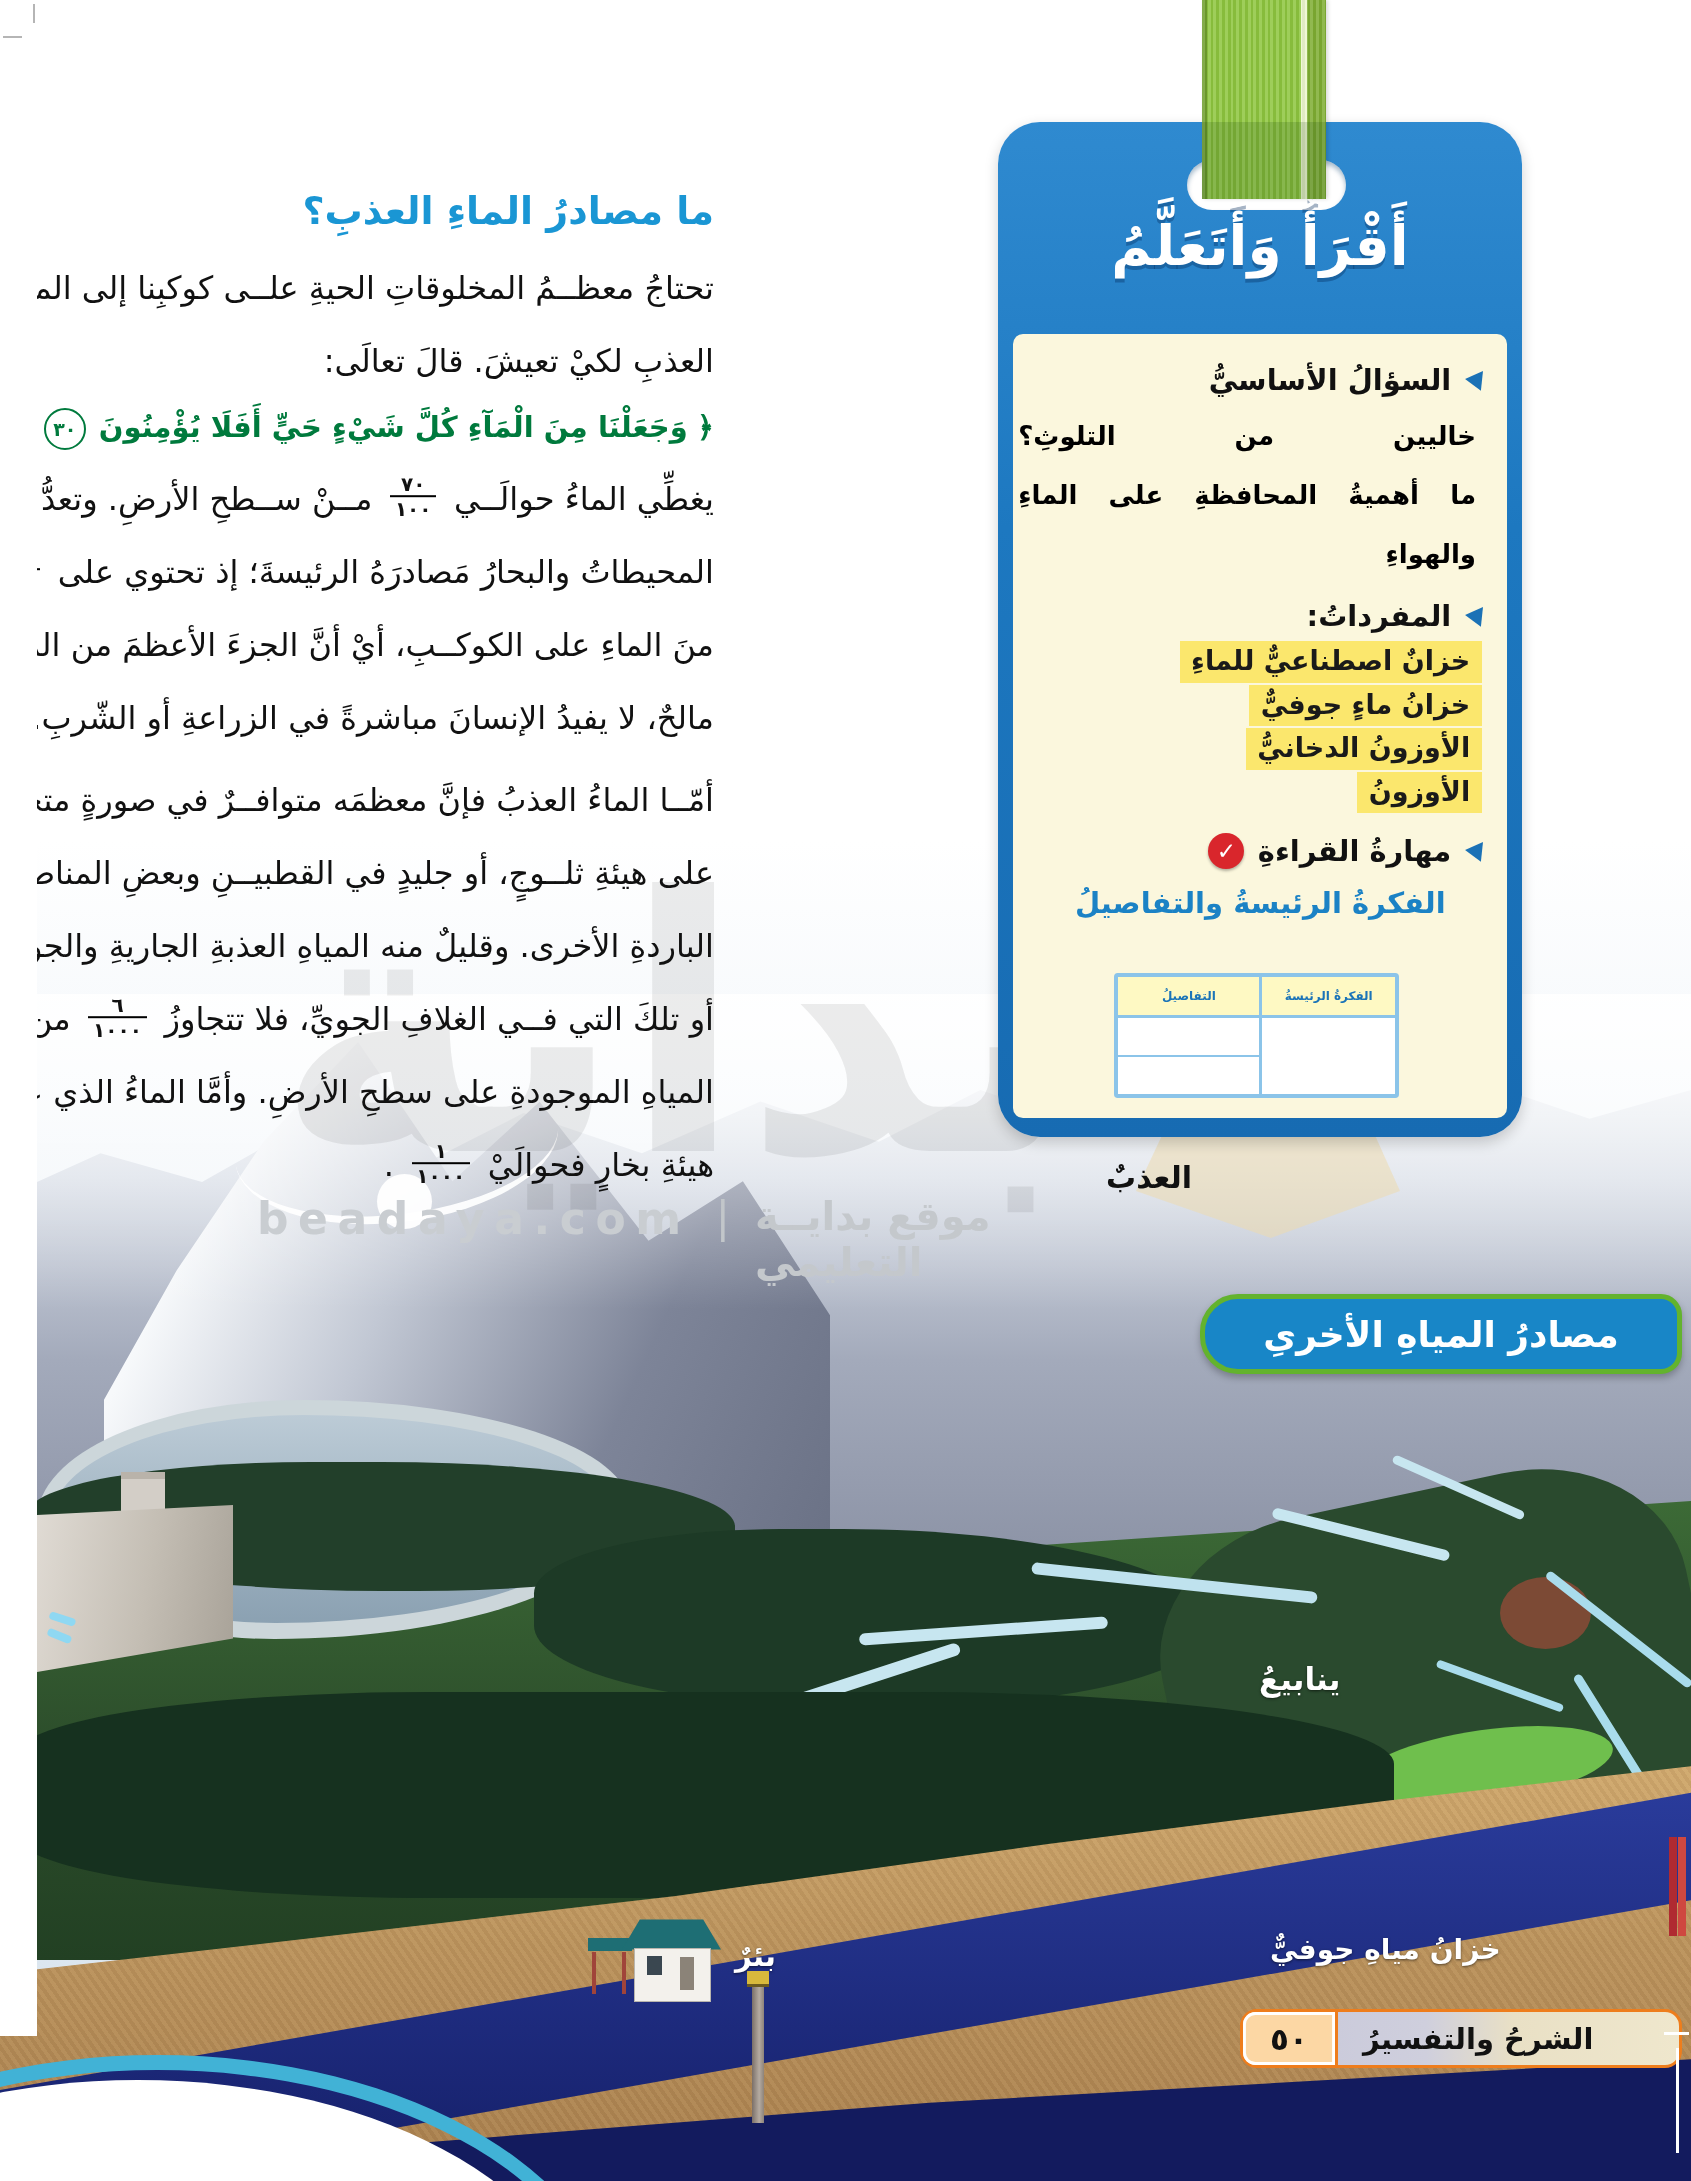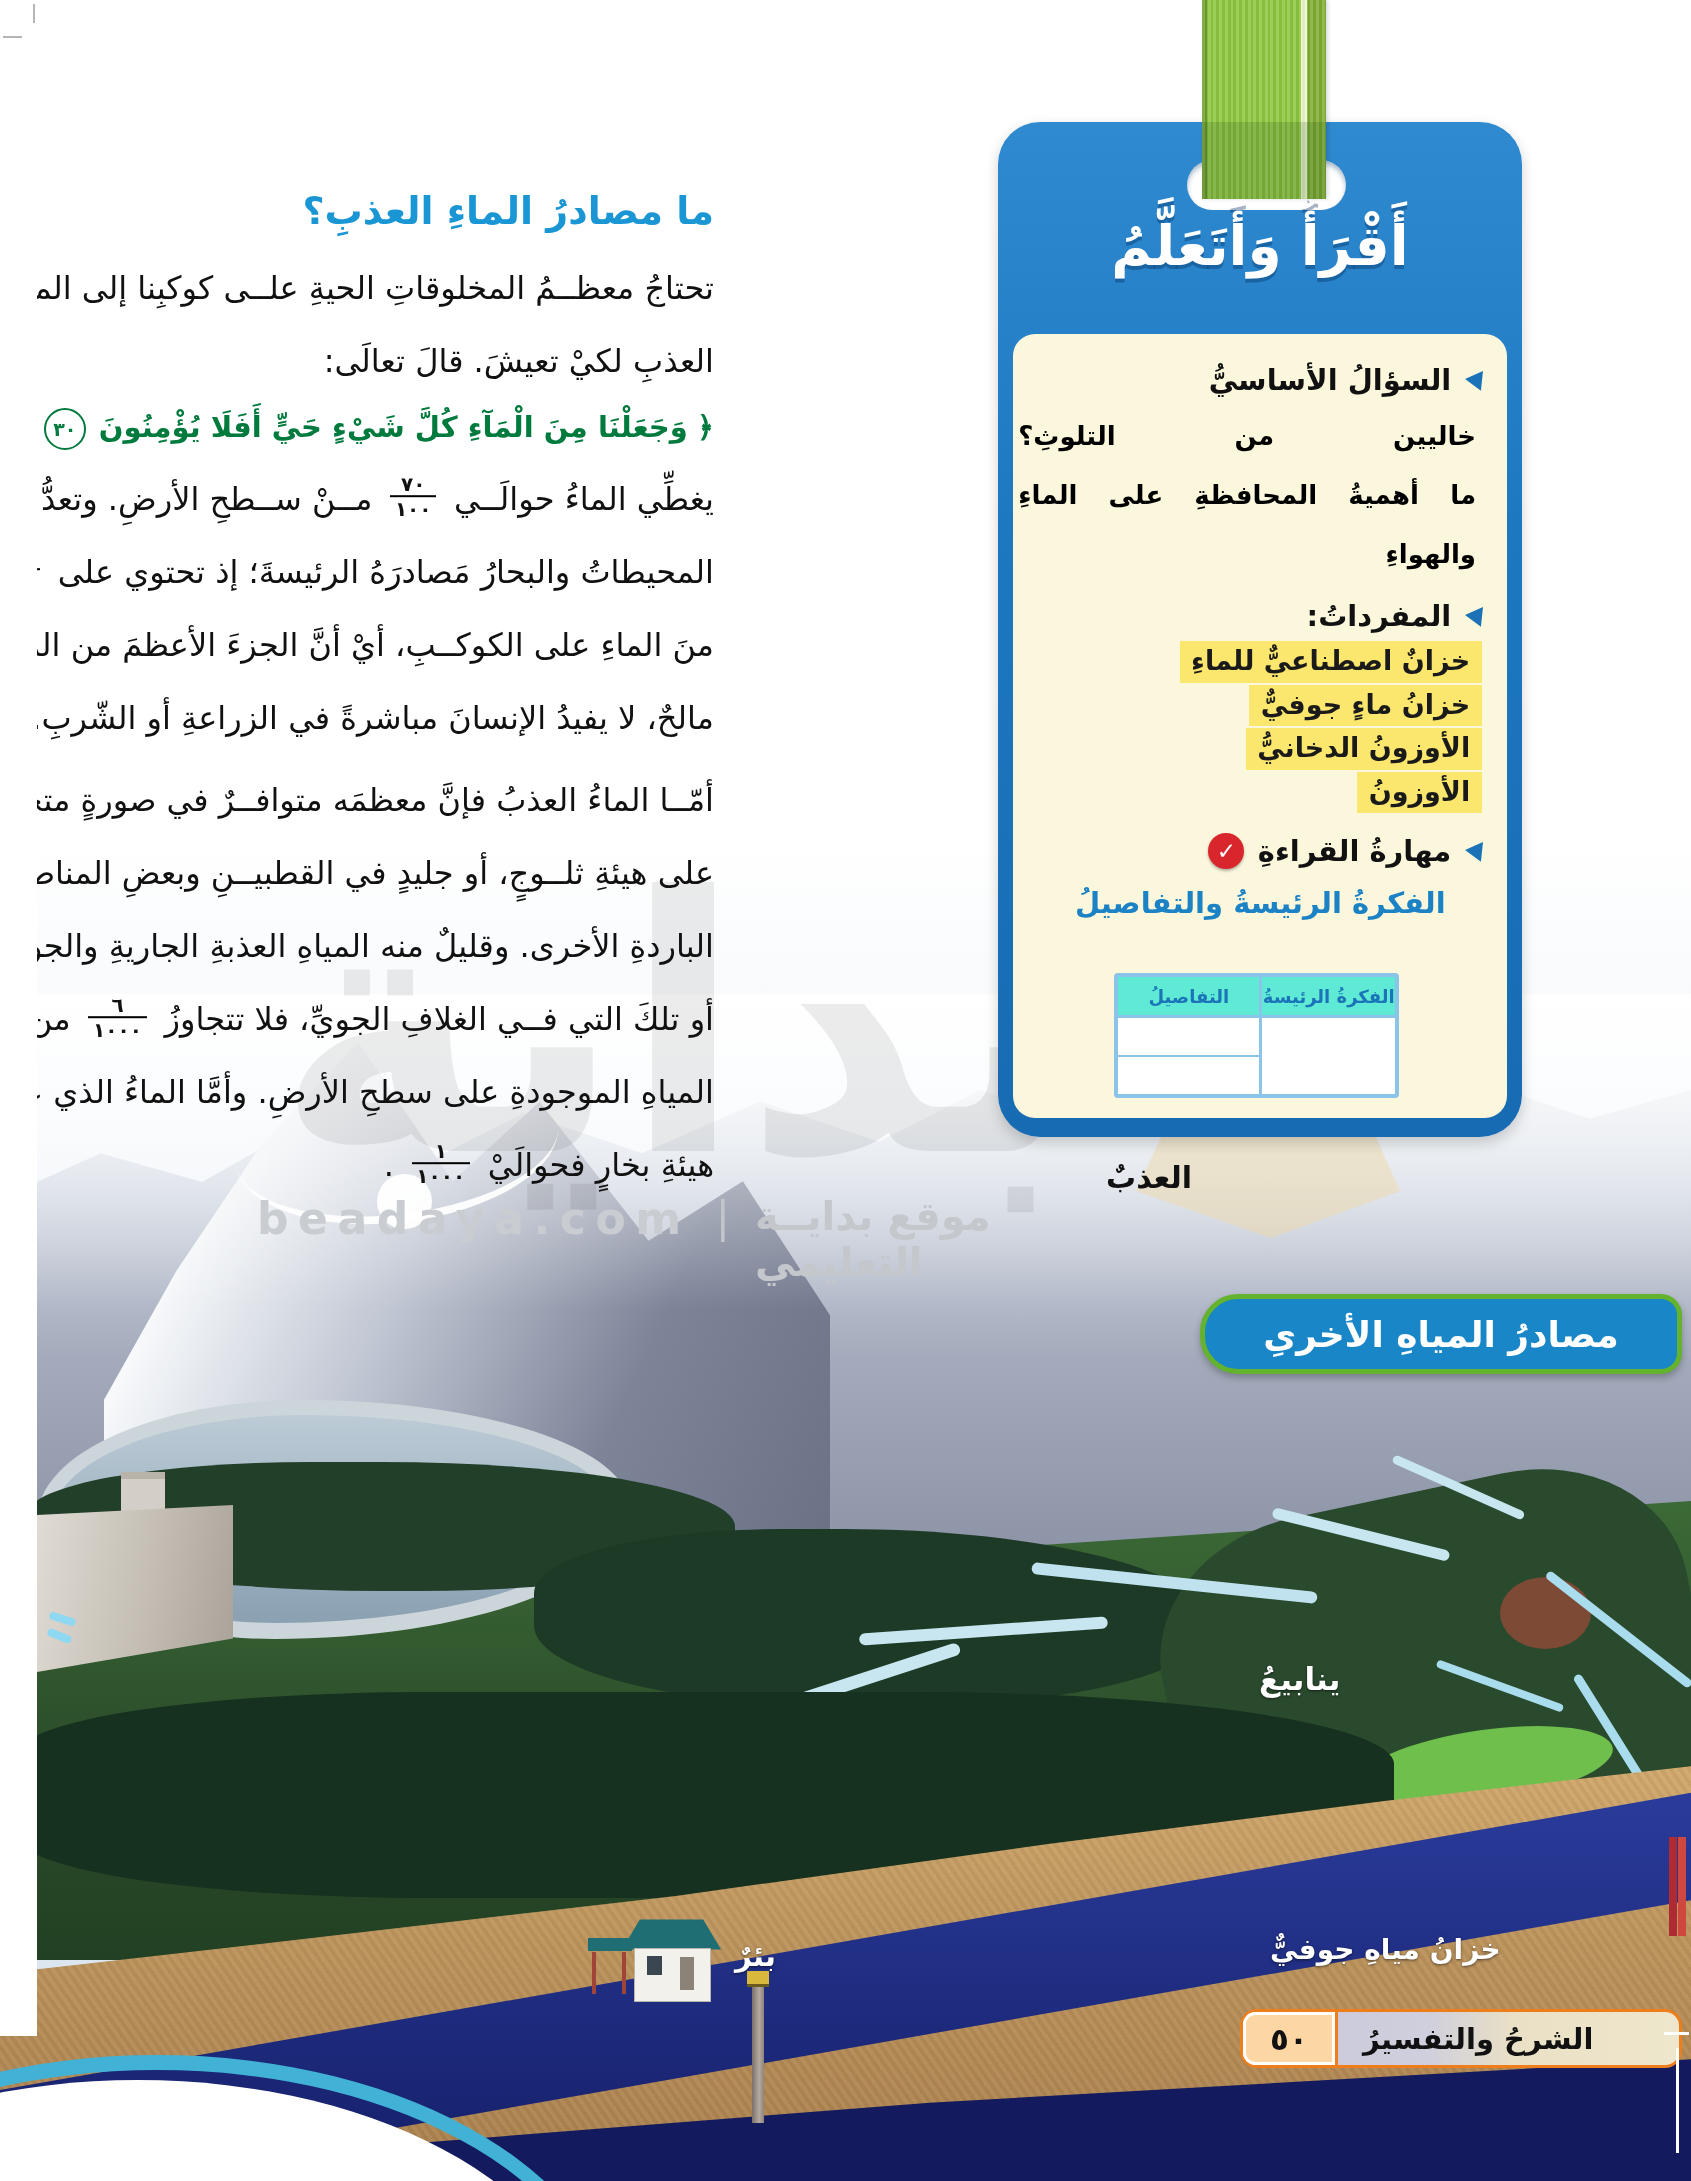--- a/index.html
+++ b/index.html
@@ -102,40 +102,40 @@
   .p2{margin-top:5.7px;} .p3{margin-top:9.6px;}
 
   
   .card{position:absolute;left:999px;top:122px;width:524px;height:1015px;z-index:4;
     background:linear-gradient(180deg,#2f8ad0 0%,#1d78c0 40%,#176bb2 100%);
     border-radius:42px;box-shadow:0 5.7px 13.4px rgba(0,0,0,.18);}
   .slot{position:absolute;left:189px;top:38px;width:159px;height:50px;background:#fff;border-radius:25px;
     box-shadow:inset 0 3.8px 5.7px rgba(0,60,110,.35);}
   .card-title{position:absolute;left:0;top:92px;width:100%;text-align:center;color:#fff;font-weight:bold;
     font-size:55px;text-shadow:0 3.8px 0 rgba(0,40,90,.35);}
-  .card-body{position:absolute;left:15.3px;right:15.3px;top:212px;bottom:19px;background:#fbf7dd;border-radius:22px;
+  .card-body{position:absolute;left:15.3px;right:15.3px;top:212px;bottom:19px;background:#fbf7dd;border-radius:10px;
     padding:29px 25px 0 3px;box-sizing:border-box;}
   .sb-h{display:flex;align-items:center;gap:13.4px;font-size:29px;font-weight:bold;color:#111;}
   .tri{width:0;height:0;border-top:10.5px solid transparent;border-bottom:10.5px solid transparent;
     border-right:17px solid #1b72b6;transform:rotate(6deg);flex:0 0 auto;}
   .eq-lines{margin:9.6px 5.7px 0 1.9px;}
   .eq-line{font-size:26px;font-weight:bold;line-height:59px;text-align:justify;text-align-last:justify;}
   .eq-line:last-child{text-align-last:right;}
   .vocab{margin-top:15.3px;}
   .terms{margin-top:9.6px;}
   .term{margin:12.4px 0;}
   .hl{background:#fbe76d;padding:3.8px 11.5px 6.7px;font-weight:bold;font-size:27px;color:#1a1a1a;}
   .skill{margin-top:27px;}
   .chk{width:36px;height:36px;border-radius:50%;background:#d9262c;color:#fff;font-size:23px;font-weight:bold;
     display:inline-flex;align-items:center;justify-content:center;box-shadow:0 1.9px 2.9px rgba(0,0,0,.3);flex:0 0 auto;}
   .mi-head{margin:17px 36px 0 0;font-size:29px;font-weight:bold;color:#1b82c5;}
   .mi-table{position:absolute;left:101px;top:639px;width:277px;height:117px;z-index:5;
     display:grid;direction:rtl;grid-template-columns:1fr 1.06fr;grid-template-rows:38px 1fr 1fr;gap:2.9px;
     background:#8bc4e9;border:4.8px solid #8bc4e9;border-radius:3.8px;}
-  .mi-table .h{background:#5eead4;color:#1b74b8;font-weight:bold;font-size:18px;display:flex;align-items:center;
+  .mi-table .h{background:#fef9c3;color:#1b74b8;font-weight:bold;font-size:12px;display:flex;align-items:center;
     justify-content:center;}
   .mi-table .cell{background:#fff;}
   .mc{grid-row:2/4;}
 
   
   .ph-label{position:absolute;z-index:6;font-weight:bold;color:#fff;text-shadow:0 1px 2.9px rgba(0,0,0,.55);white-space:nowrap;}
   .lbl-snow{left:1107px;top:1160px;color:#111;text-shadow:none;font-size:30px;}
   .lbl-springs{left:1260px;top:1661px;font-size:31px;}
   .lbl-well{left:736px;top:1939px;font-size:29px;}
   .lbl-gw{left:1271px;top:1933px;font-size:28px;}

